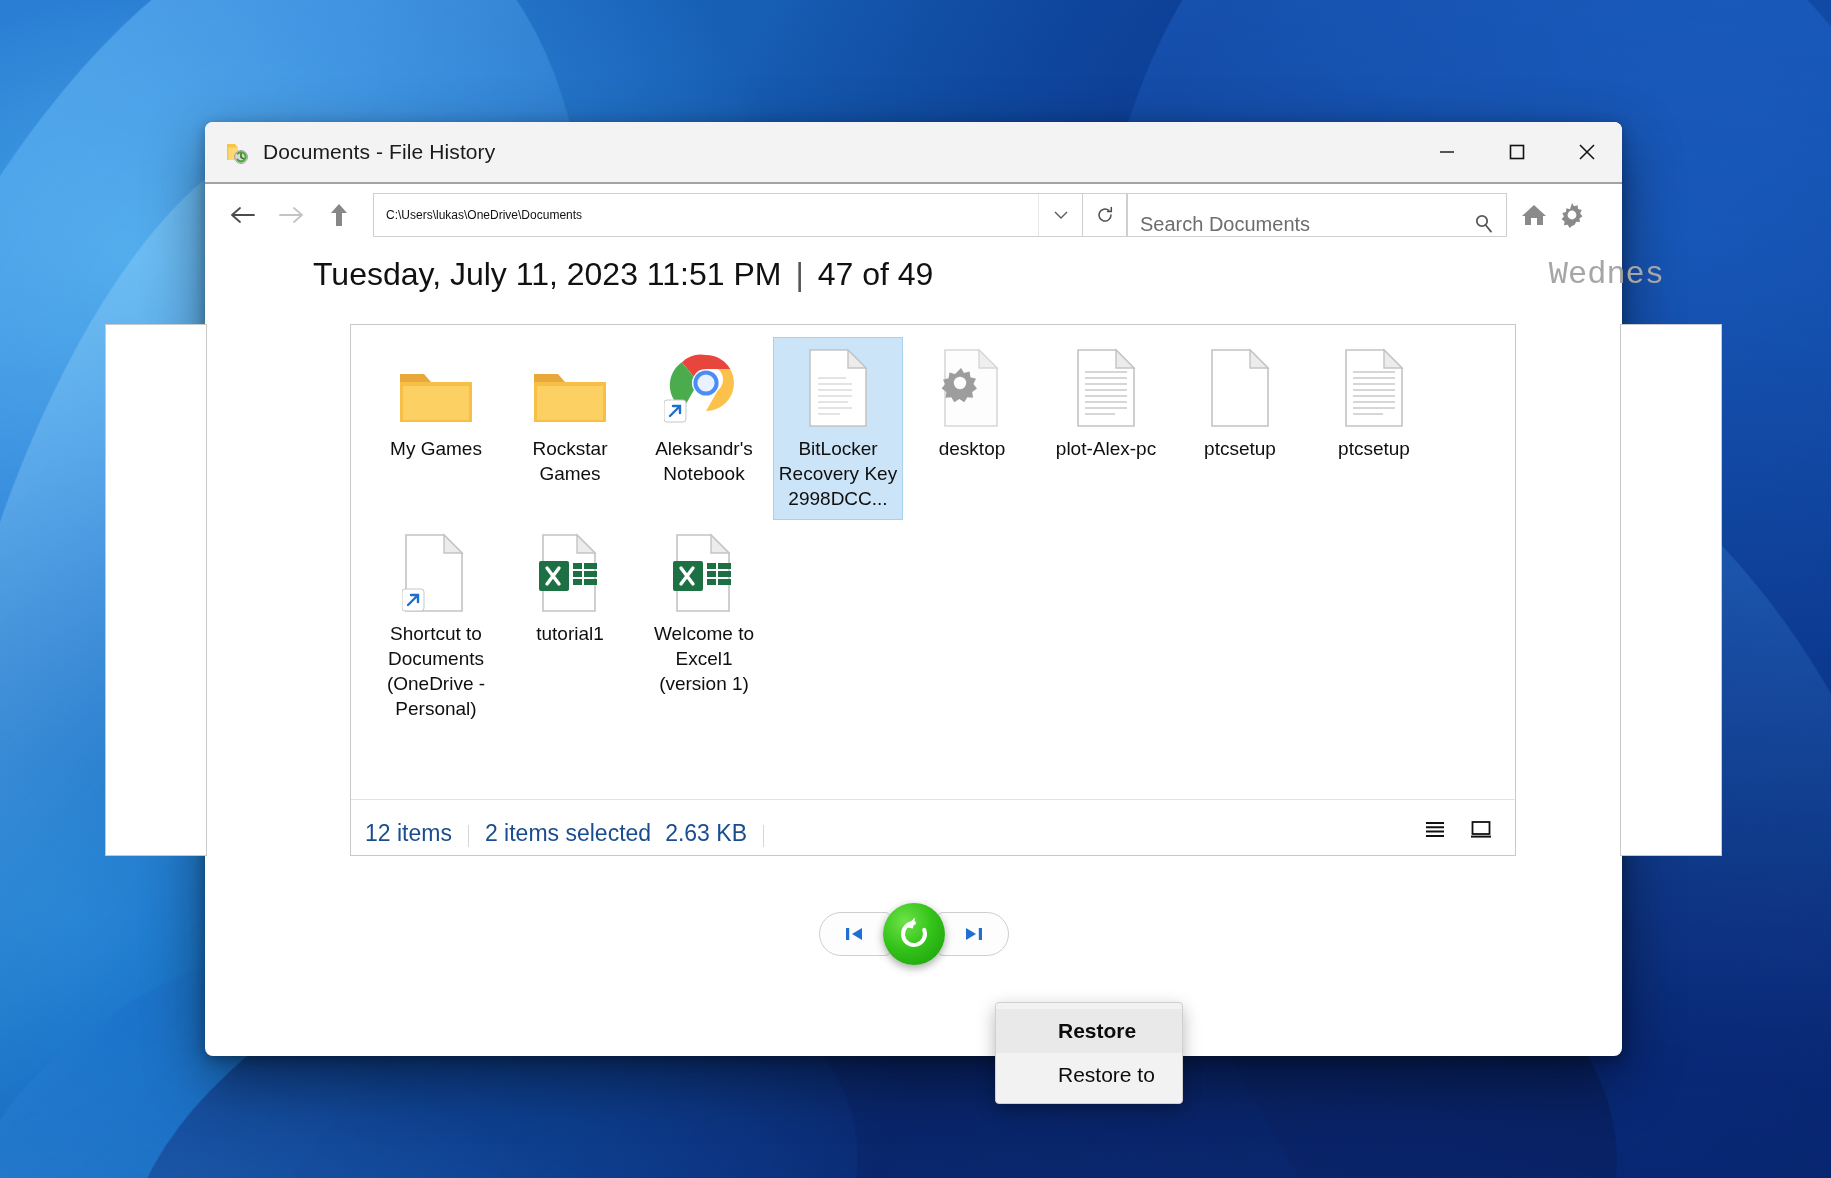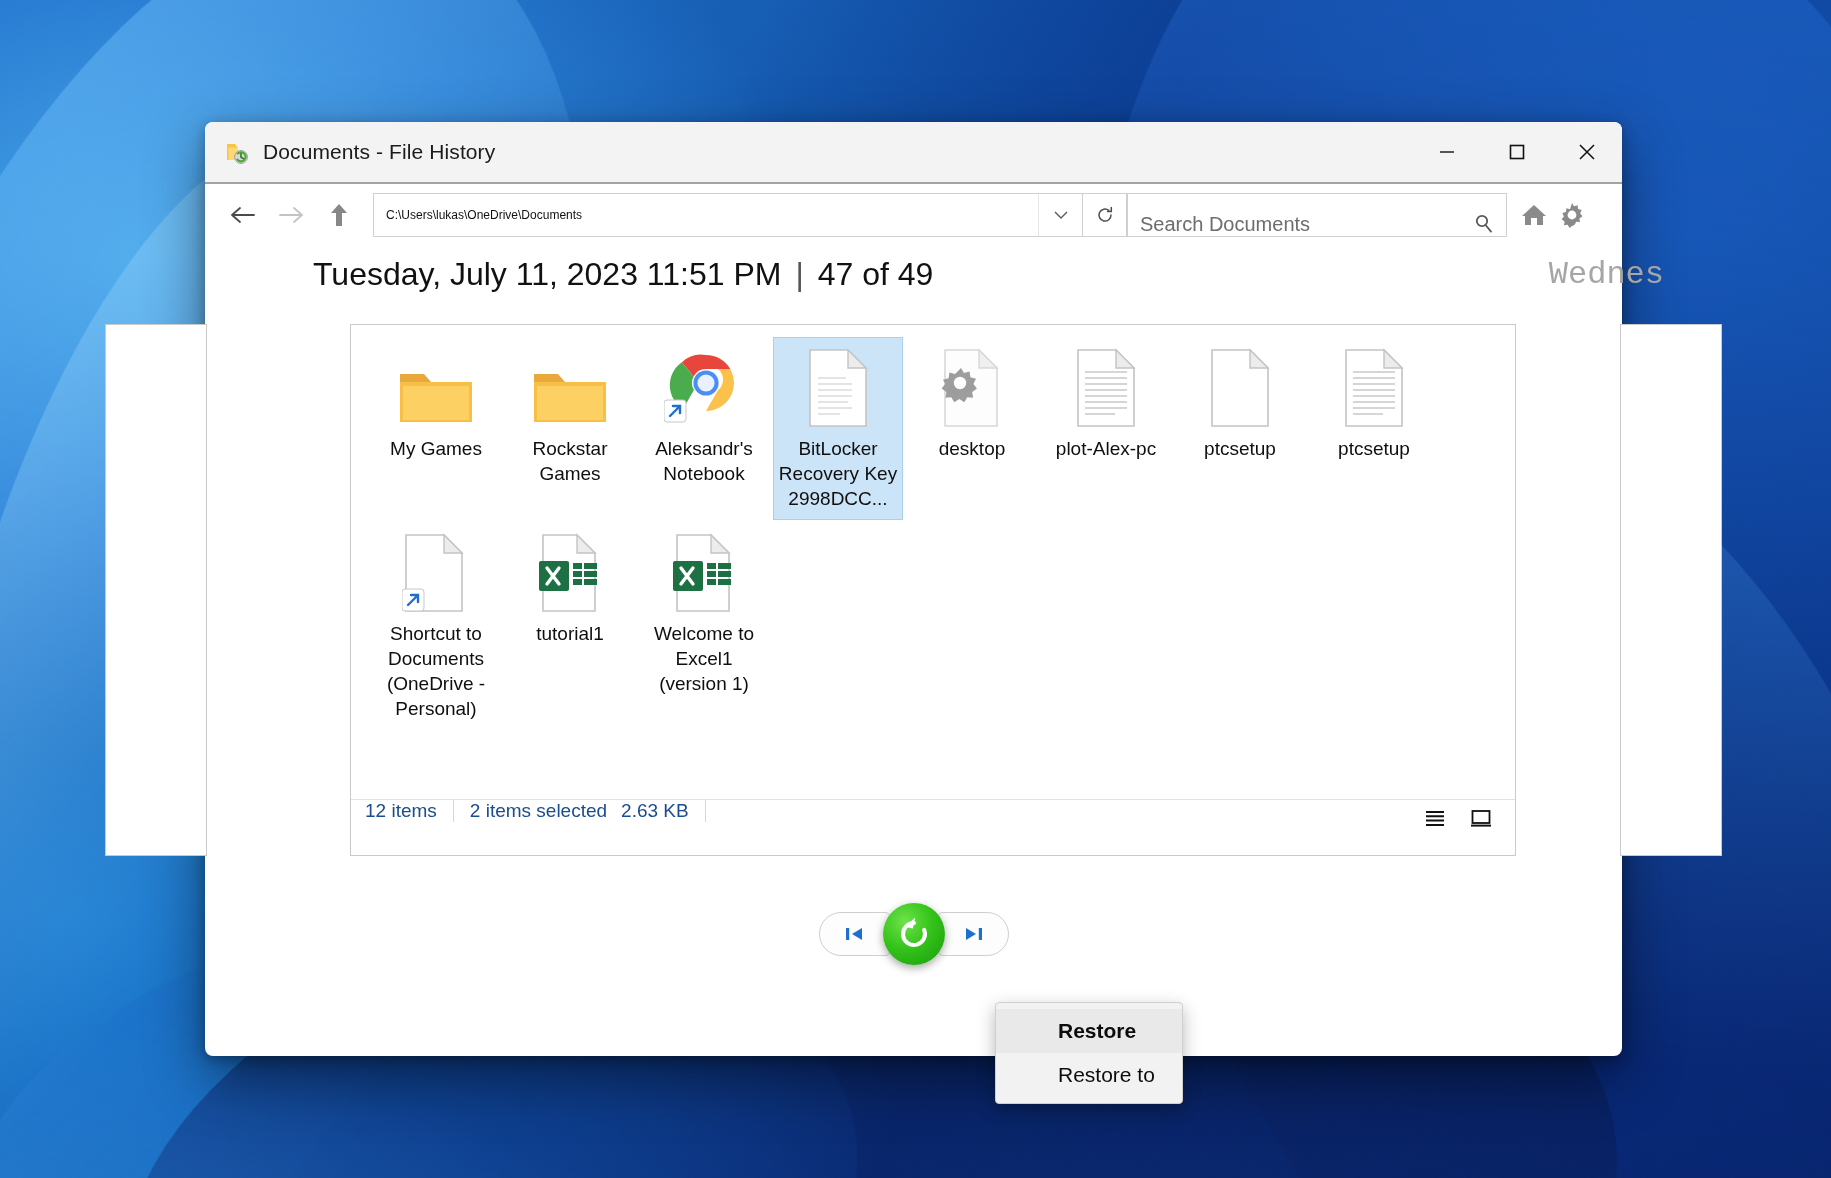--- a/index.html
+++ b/index.html
@@ -120,23 +120,23 @@
   }
   .tile.selected { background:#cce4f7; border-color:#a8d0ef; }
   .tile .ico { height:84px; display:flex; align-items:flex-end; justify-content:center; }
   .tile .lbl {
     margin-top:8px; font-size:19px; line-height:1.32; color:#0f0f0f;
     text-align:center; word-wrap:break-word; width:122px;
   }
 
   
   .statusbar {
-    height:56px; display:flex; align-items:flex-start;
-    border-top:1px solid #e2e2e2; padding:0 14px;
-    font-size:19px; color:#1a4d8f;
+    height:56px; display:flex; align-items:flex-end;
+    border-top:1px solid #e2e2e2; padding:8px 14px;
+    font-size:23px; color:#1a4d8f;
   }
   .sb-sep { width:1px; height:22px; background:#d6d6d6; margin:0 16px; }
   .sb-right { margin-left:auto; display:flex; align-items:center; gap:6px; }
   .vbtn { width:40px; height:36px; display:flex; align-items:center; justify-content:center; }
 
   
   .bottomnav {
     position:relative; height:100px;
     display:flex; align-items:center; justify-content:center; gap:0px;
   }

